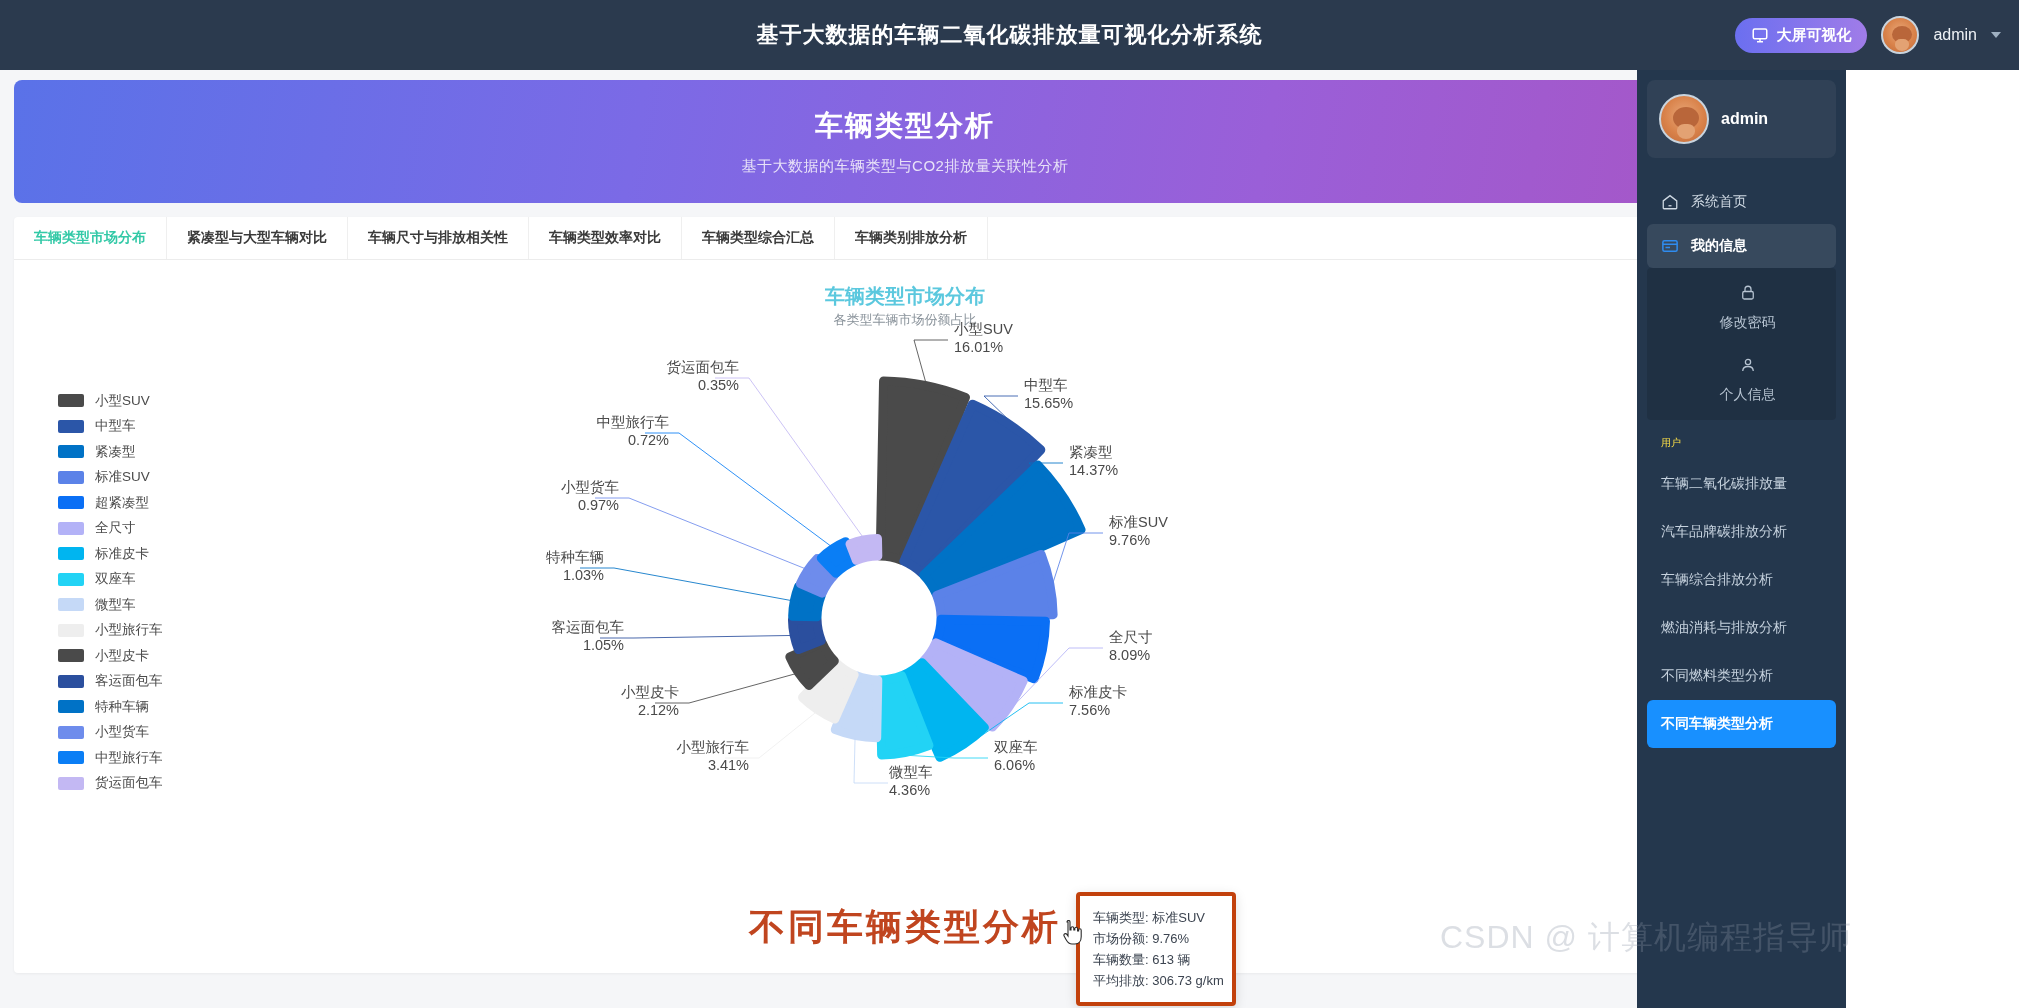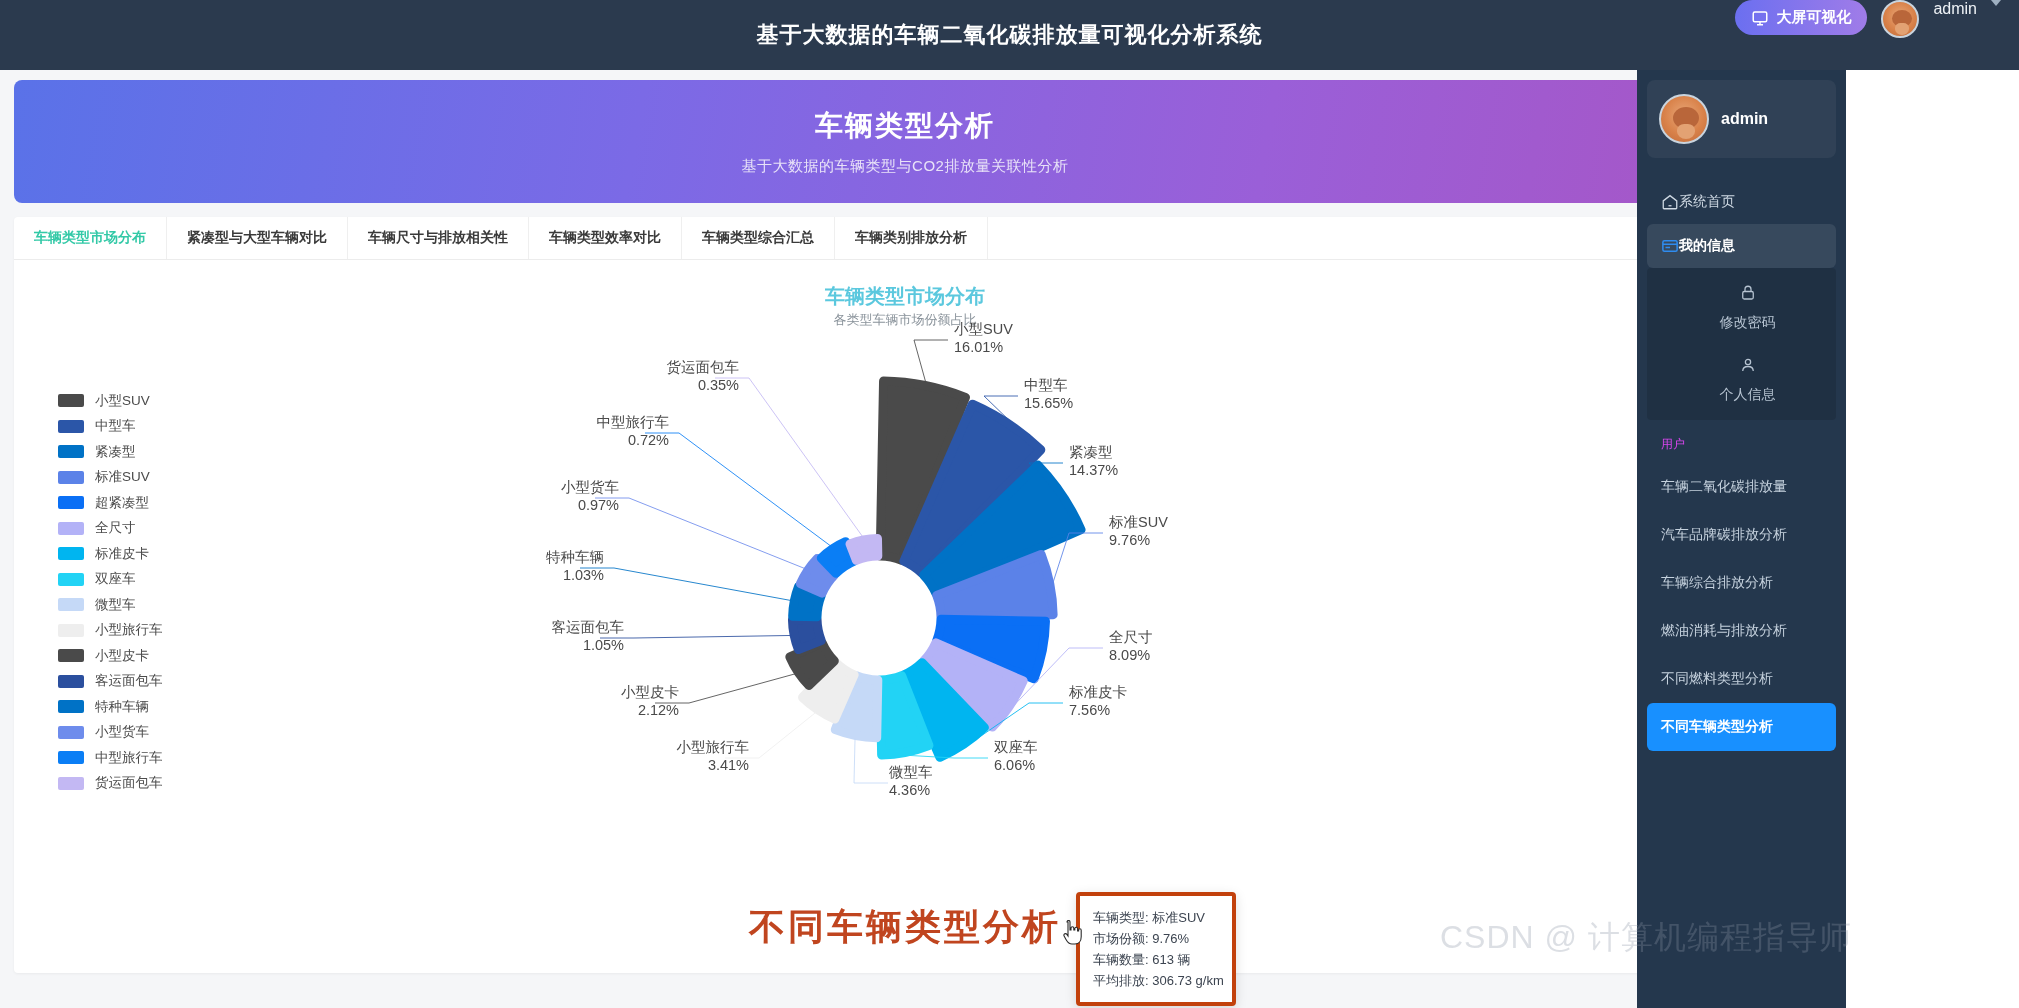--- a/index.html
+++ b/index.html
@@ -15,21 +15,21 @@
   .topbar {
     position: absolute; left: 0; top: 0; width: 2019px; height: 70px;
     background: #2b3a4e;
     display: flex; align-items: center; justify-content: center;
   }
   .topbar-title {
     color: #ffffff; font-size: 22px; font-weight: 700; letter-spacing: 1px;
   }
   .topbar-right {
     position: absolute; right: 18px; top: 0; height: 70px;
-    display: flex; align-items: flex-start; gap: 14px;
+    display: flex; align-items: center; gap: 14px;
   }
   .screen-btn {
     display: flex; align-items: center; gap: 7px;
     background: linear-gradient(90deg, #6b6ff0 0%, #a07ce8 100%);
     color: #fff; font-size: 15px; font-weight: 600;
     border-radius: 18px; padding: 8px 16px; border: none; cursor: pointer;
     white-space: nowrap;
   }
   .screen-btn svg { display:block; }
   .avatar {
@@ -62,36 +62,36 @@
     display:flex; align-items:center; gap: 12px;
     background: rgba(255,255,255,0.055);
     border-radius: 8px; padding: 14px 12px; margin-bottom: 22px;
   }
   .side-user .avatar { width: 50px; height: 50px; }
   .side-user .avatar::before { left:12px; top:11px; width:26px; height:22px; }
   .side-user .avatar::after { left:16px; top:28px; width:18px; height:15px; }
   .side-user-name { color:#fff; font-size:16px; font-weight:600; }
 
   .side-item {
-    display:flex; align-items:center; 
+    display:flex; align-items:center; gap:12px;
     padding: 13px 14px; border-radius: 6px; cursor: pointer;
     color:#cfd9e3; font-size:14px; white-space:nowrap;
   }
   .side-item.active-sub {
     background: rgba(255,255,255,0.09); color:#ffffff; font-weight:600;
   }
   .side-sub-wrap { background: rgba(0,0,0,0.12); border-radius:4px; padding: 4px 0; }
   .side-sub {
     display:flex; align-items:center; gap:12px;
     padding: 12px 14px 12px 26px; color:#b7c4d2; font-size:14px; cursor:pointer;
     white-space:nowrap;
     flex-direction:column;
   }
   .side-group-title {
-    color:#d946ef; font-size:12px; padding: 16px 14px 10px 14px;
+    color:#fde047; font-size:10px; padding: 16px 14px 10px 14px;
   }
   .side-link {
     color:#c6d2de; font-size:14px; padding: 15px 14px; cursor:pointer;
     white-space:nowrap; border-radius:6px;
   }
   .side-link.selected {
     background:#1890ff; color:#ffffff; font-weight:600;
   }
   .ico { width:18px; height:18px; flex:none; display:block; }
 

